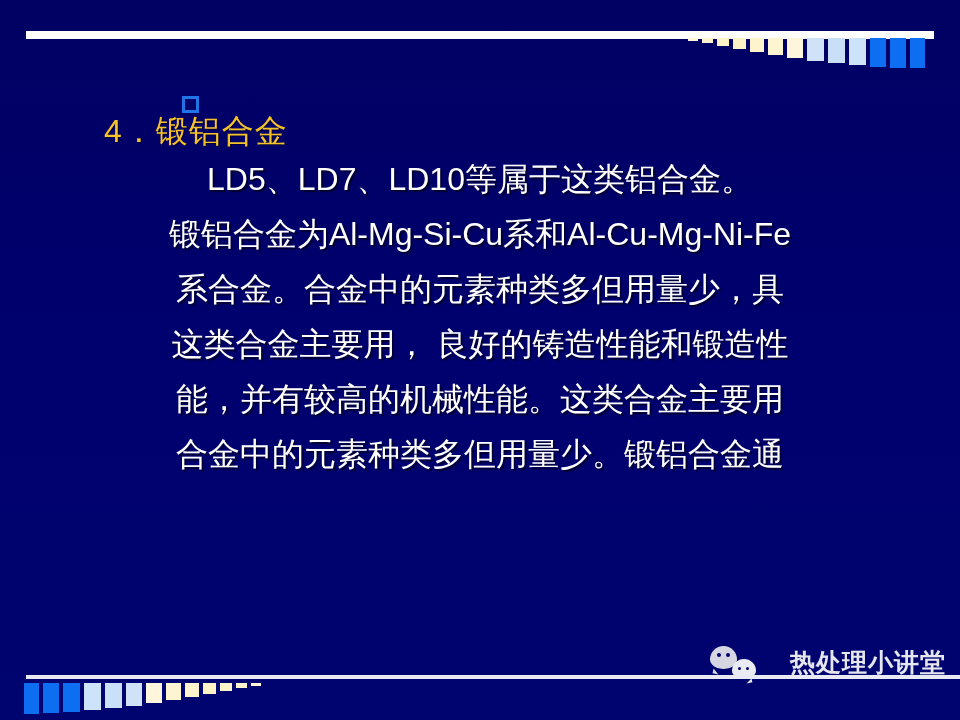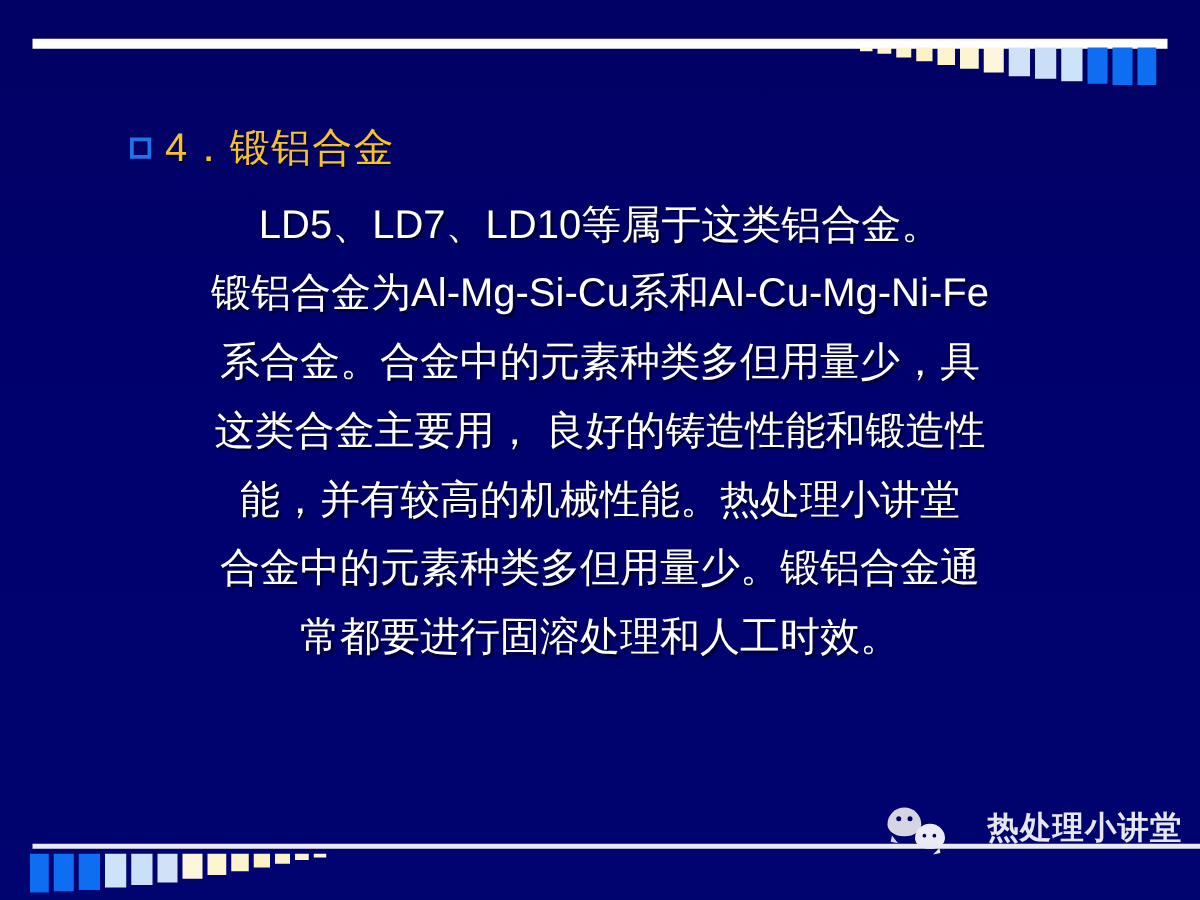--- a/index.html
+++ b/index.html
@@ -70,20 +70,21 @@
   }
 
   
   .title-row {
     position: absolute;
     left: 104px;
     top: 96px;
     display: flex;
     align-items: center;
     height: 44px;
+    flex-direction: column;
   }
   .bullet-square {
     width: 17px;
     height: 17px;
     box-sizing: border-box;
     border: 3px solid #1f74e8;
     background: transparent;
     margin-right: 11px;
     flex: 0 0 auto;
   }
@@ -218,23 +219,22 @@
   <div class="title-row">
     <span class="bullet-square"></span>
     <span class="title-text">4．锻铝合金</span>
   </div>
 
   <div class="body-block">
       <div class="body-line">LD5、LD7、LD10等属于这类铝合金。</div>
       <div class="body-line">锻铝合金为Al-Mg-Si-Cu系和Al-Cu-Mg-Ni-Fe</div>
       <div class="body-line">系合金。合金中的元素种类多但用量少，具</div>
       <div class="body-line">这类合金主要用， 良好的铸造性能和锻造性</div>
-      <div class="body-line">能，并有较高的机械性能。热处理小讲堂</div>
+      <div class="body-line">能，并有较高的机械性能。这类合金主要用</div>
       <div class="body-line">合金中的元素种类多但用量少。锻铝合金通</div>
-      <div class="body-line">常都要进行固溶处理和人工时效。</div>
     </div>
 
   <div class="watermark">
     <span class="wechat-icon">
       <span class="b-big"></span>
       <span class="b-small"></span>
       <span class="eye e1"></span>
       <span class="eye e2"></span>
       <span class="eye e3"></span>
       <span class="eye e4"></span>

